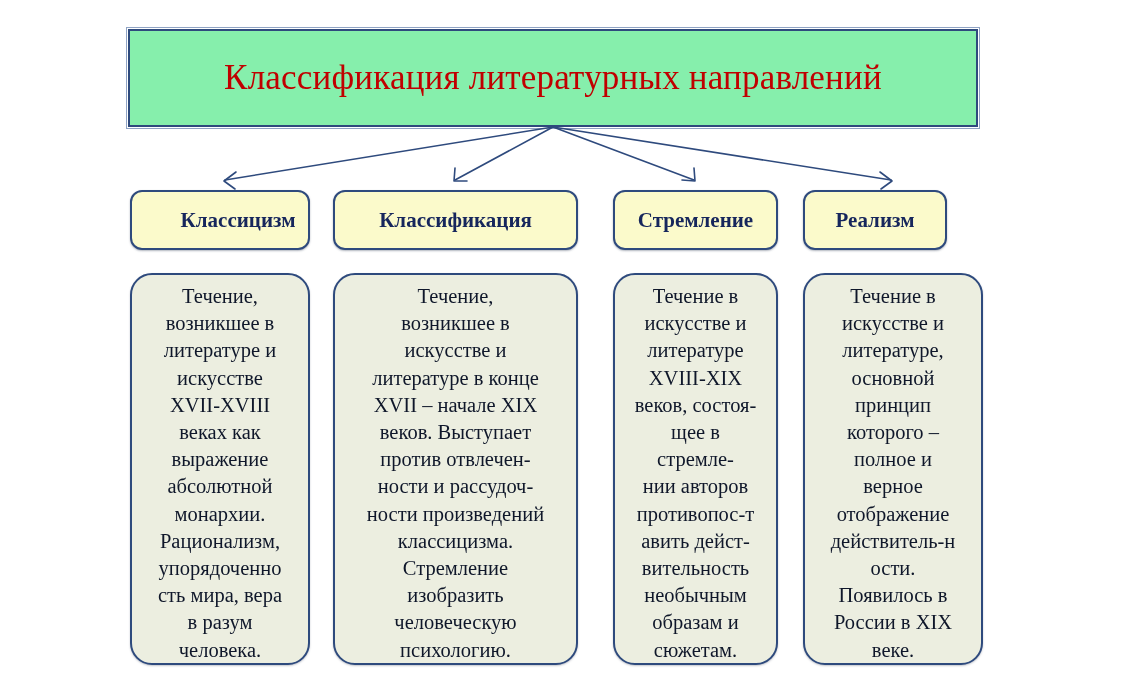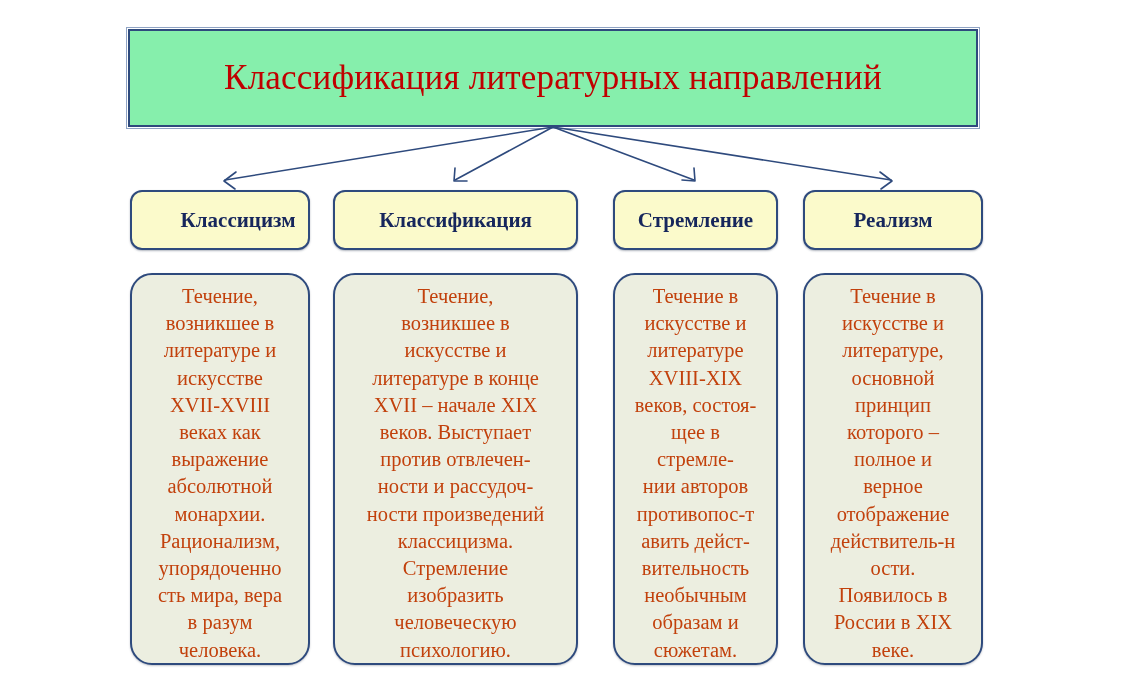--- a/index.html
+++ b/index.html
@@ -76,38 +76,38 @@
   .cat-text {
     color: #16265c;
     font-weight: bold;
     font-size: 21px;
     white-space: nowrap;
   }
 
   .cat-0 { left: 130px;  width: 180px; padding-left: 36px; }
   .cat-1 { left: 333px;  width: 245px; }
   .cat-2 { left: 613px;  width: 165px; }
-  .cat-3 { left: 803px;  width: 180px; }
+  .cat-3 { left: 803px;  width: 144px; }
 
   
   .desc-box {
     position: absolute;
     top: 273px;
     height: 392px;
     box-sizing: border-box;
     background: #eceee0;
     border: 2px solid #2e4a7d;
     border-radius: 22px;
     box-shadow: 0 1px 2px rgba(80,90,110,0.35);
     padding: 8px 6px 6px 6px;
     overflow: hidden;
   }
   .desc-text {
     display: block;
-    color: #c2410c;
+    color: #0f172a;
     font-size: 20.5px;
     line-height: 27.2px;
     text-align: center;
     white-space: pre-line;
   }
 
   .desc-0 { left: 130px; width: 180px; }
   .desc-1 { left: 333px; width: 245px; }
   .desc-2 { left: 613px; width: 165px; }
   .desc-3 { left: 803px; width: 180px; }

